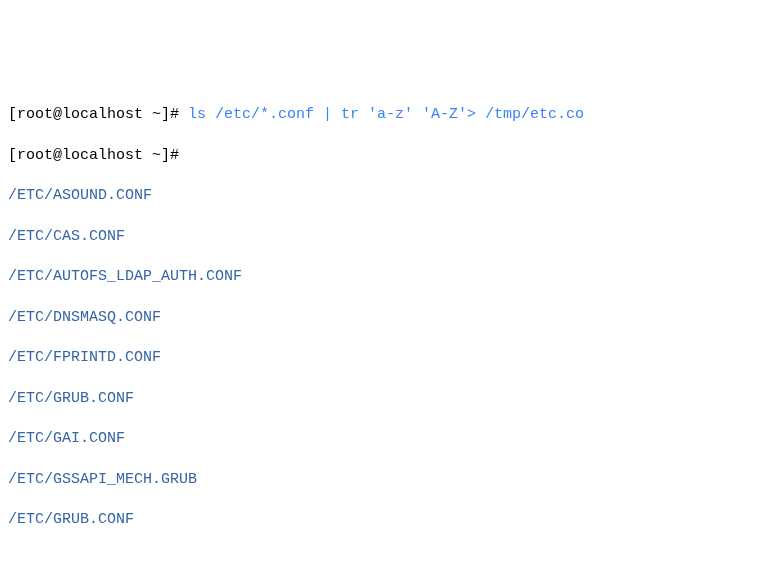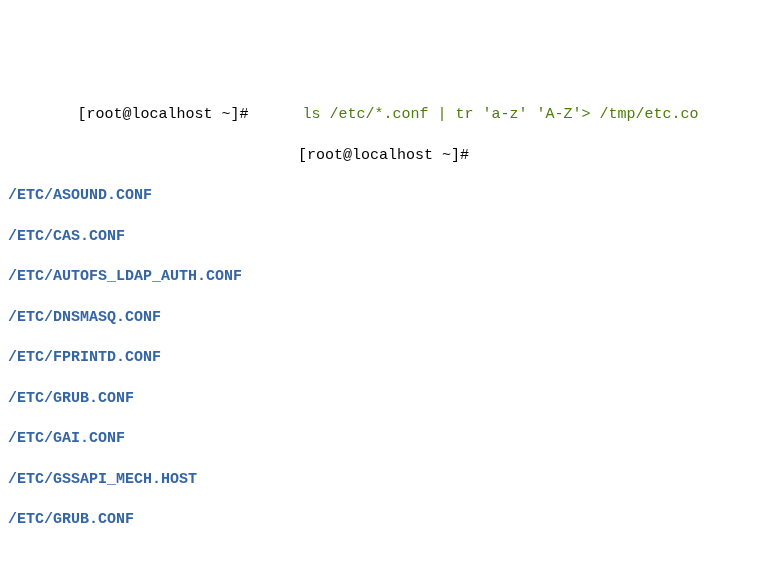--- a/index.html
+++ b/index.html
@@ -14,50 +14,48 @@
       color: #000000;
       padding: 4px 8px;
       line-height: 1.35;
       white-space: pre;
       overflow: hidden;
       width: 776px;
       height: 584px;
     }
     .prompt-line {
       display: flex;
-      justify-content: center;
     }
     .prompt {
       color: #000000;
     }
     .command {
-      color: #4d7c0f;
-      margin-left: 45px;
+      color: #3b82f6;
     }
     .output-line {
       color: #3465a4;
-      font-weight: bold;
+      font-weight: normal;
     }
   </style>
 </head>
 <body>
 
 
 
 <div>
 <div class="prompt-line"><span class="prompt">[root@localhost ~]# </span><span class="command">ls /etc/*.conf | tr 'a-z' 'A-Z'&gt; /tmp/etc.co</span></div>
 <div class="prompt-line"><span class="prompt">[root@localhost ~]# </span></div>
 <div class="output-line">/ETC/ASOUND.CONF</div>
 <div class="output-line">/ETC/CAS.CONF</div>
 <div class="output-line">/ETC/AUTOFS_LDAP_AUTH.CONF</div>
 <div class="output-line">/ETC/DNSMASQ.CONF</div>
 <div class="output-line">/ETC/FPRINTD.CONF</div>
 <div class="output-line">/ETC/GRUB.CONF</div>
 <div class="output-line">/ETC/GAI.CONF</div>
-<div class="output-line">/ETC/GSSAPI_MECH.HOST</div>
+<div class="output-line">/ETC/GSSAPI_MECH.GRUB</div>
 <div class="output-line">/ETC/GRUB.CONF</div>
 
 
 
 
 
 
 
 
 

